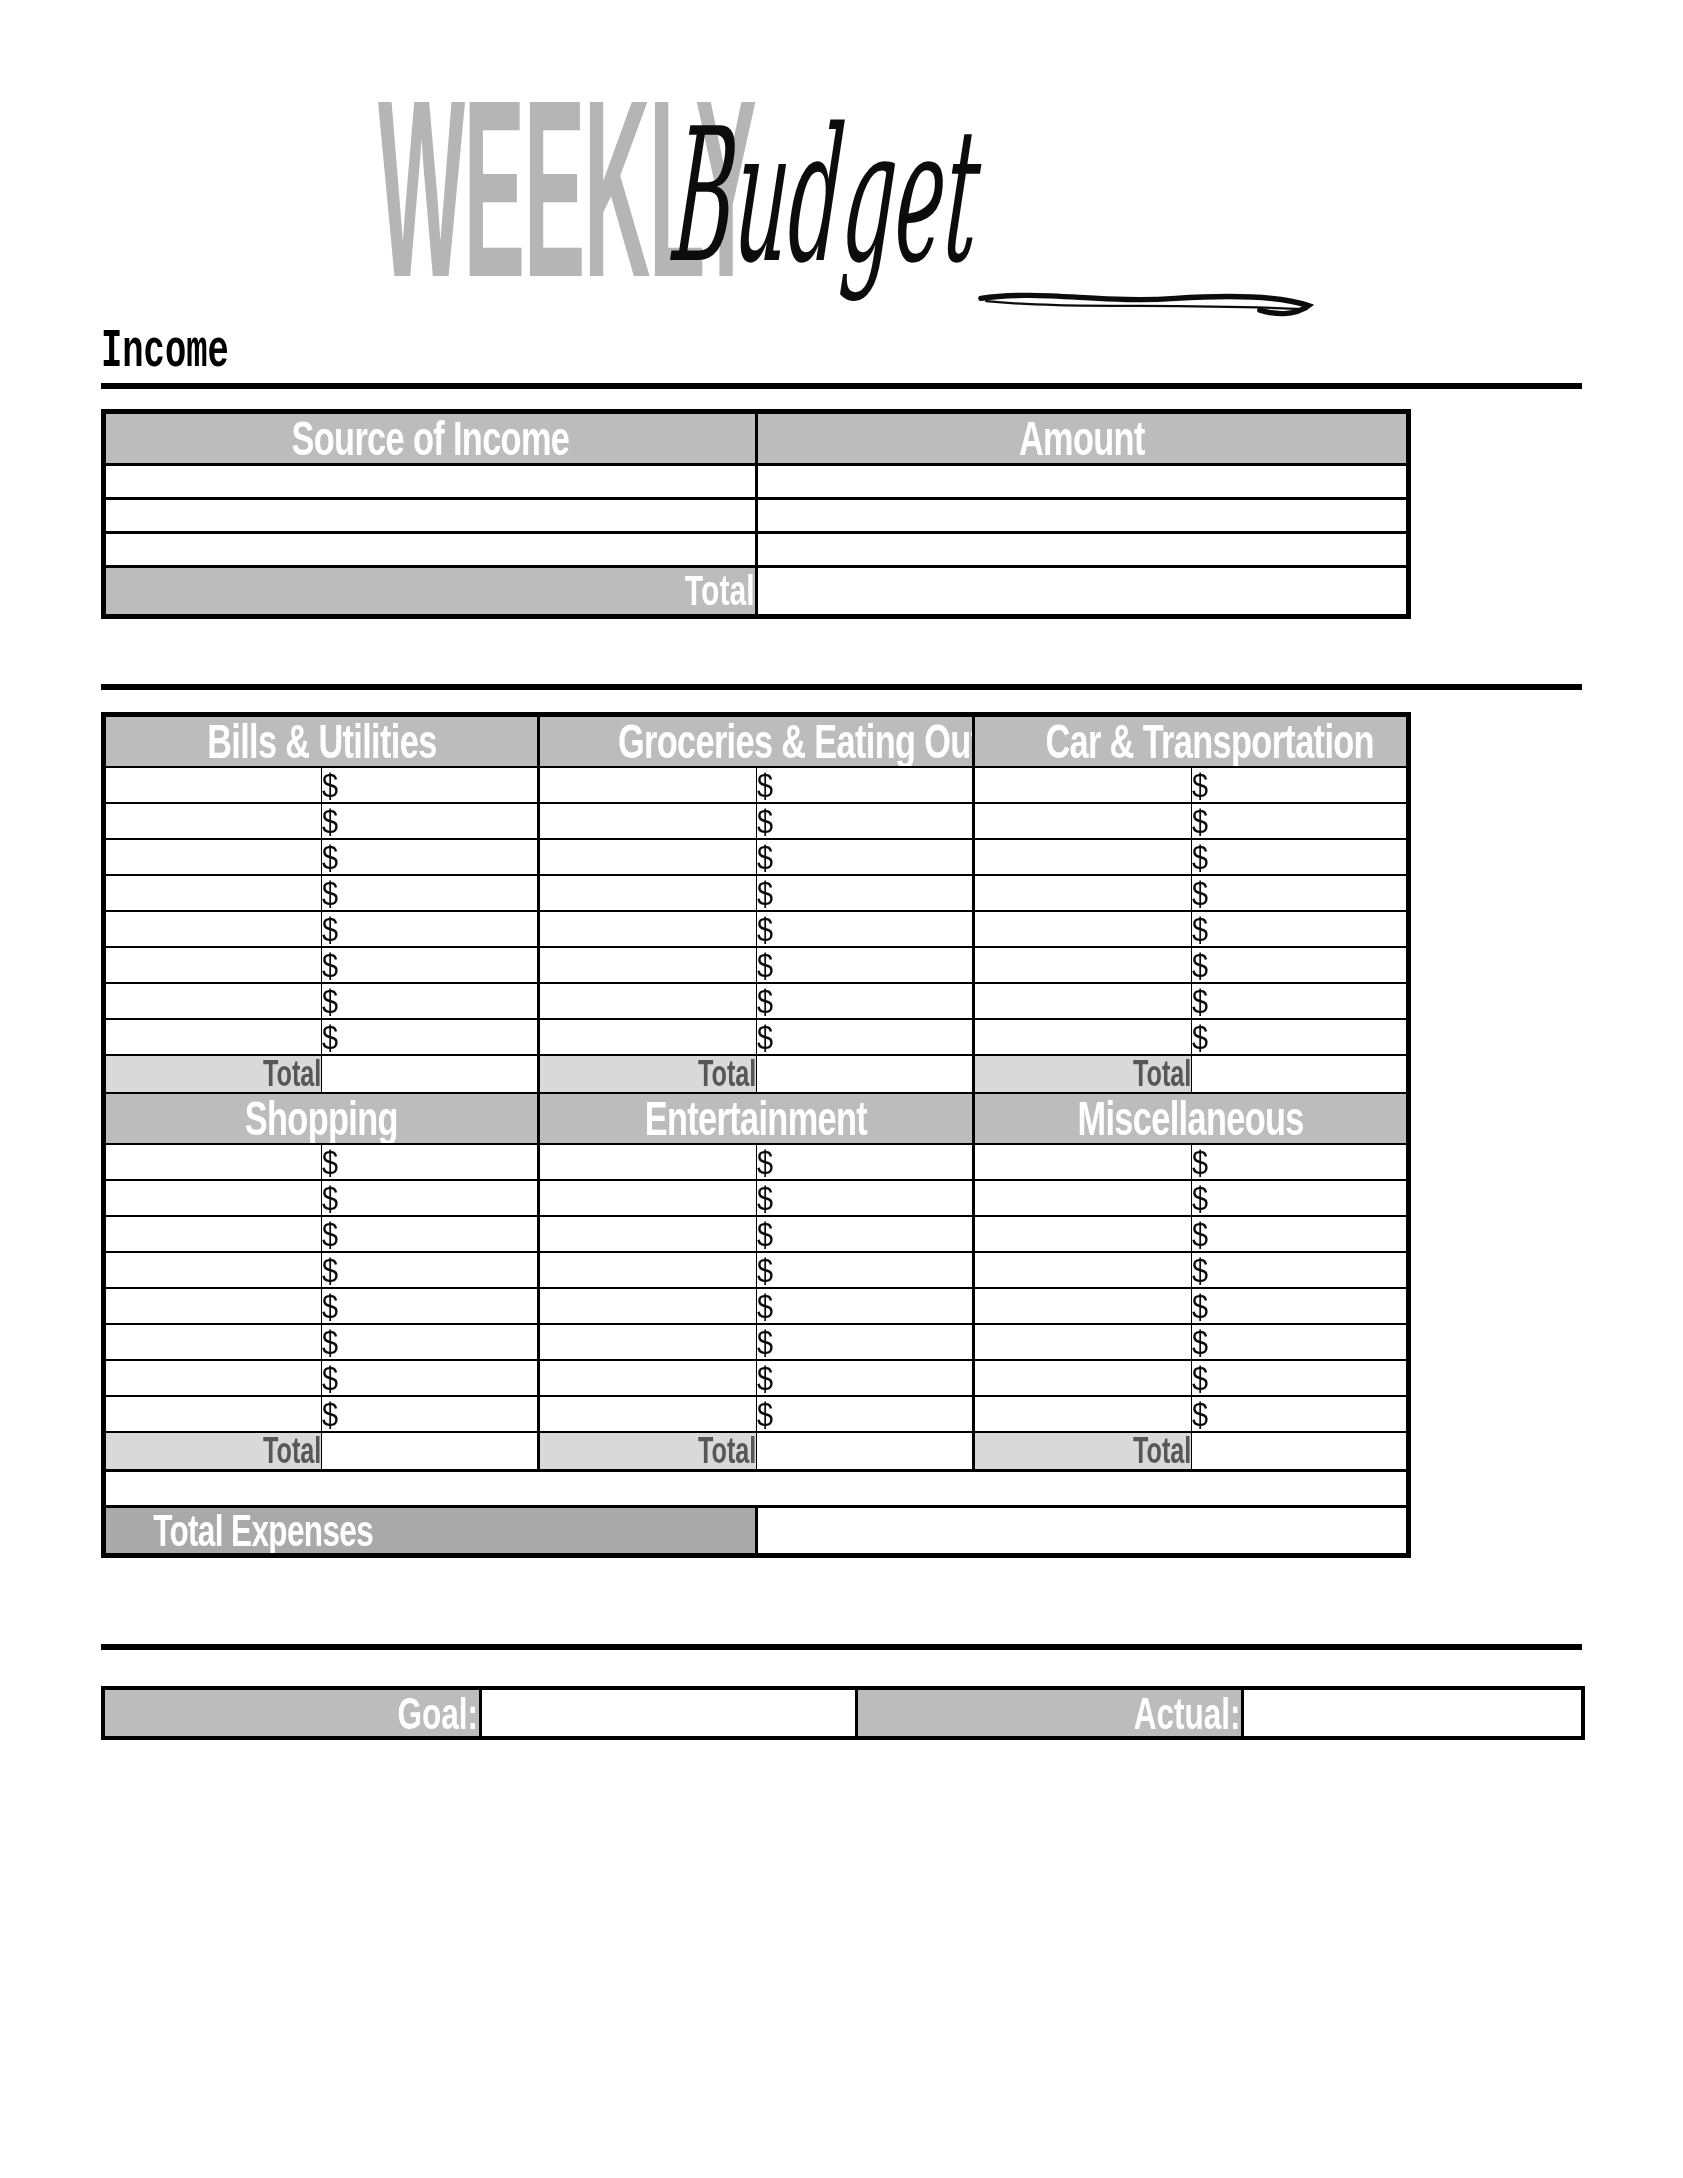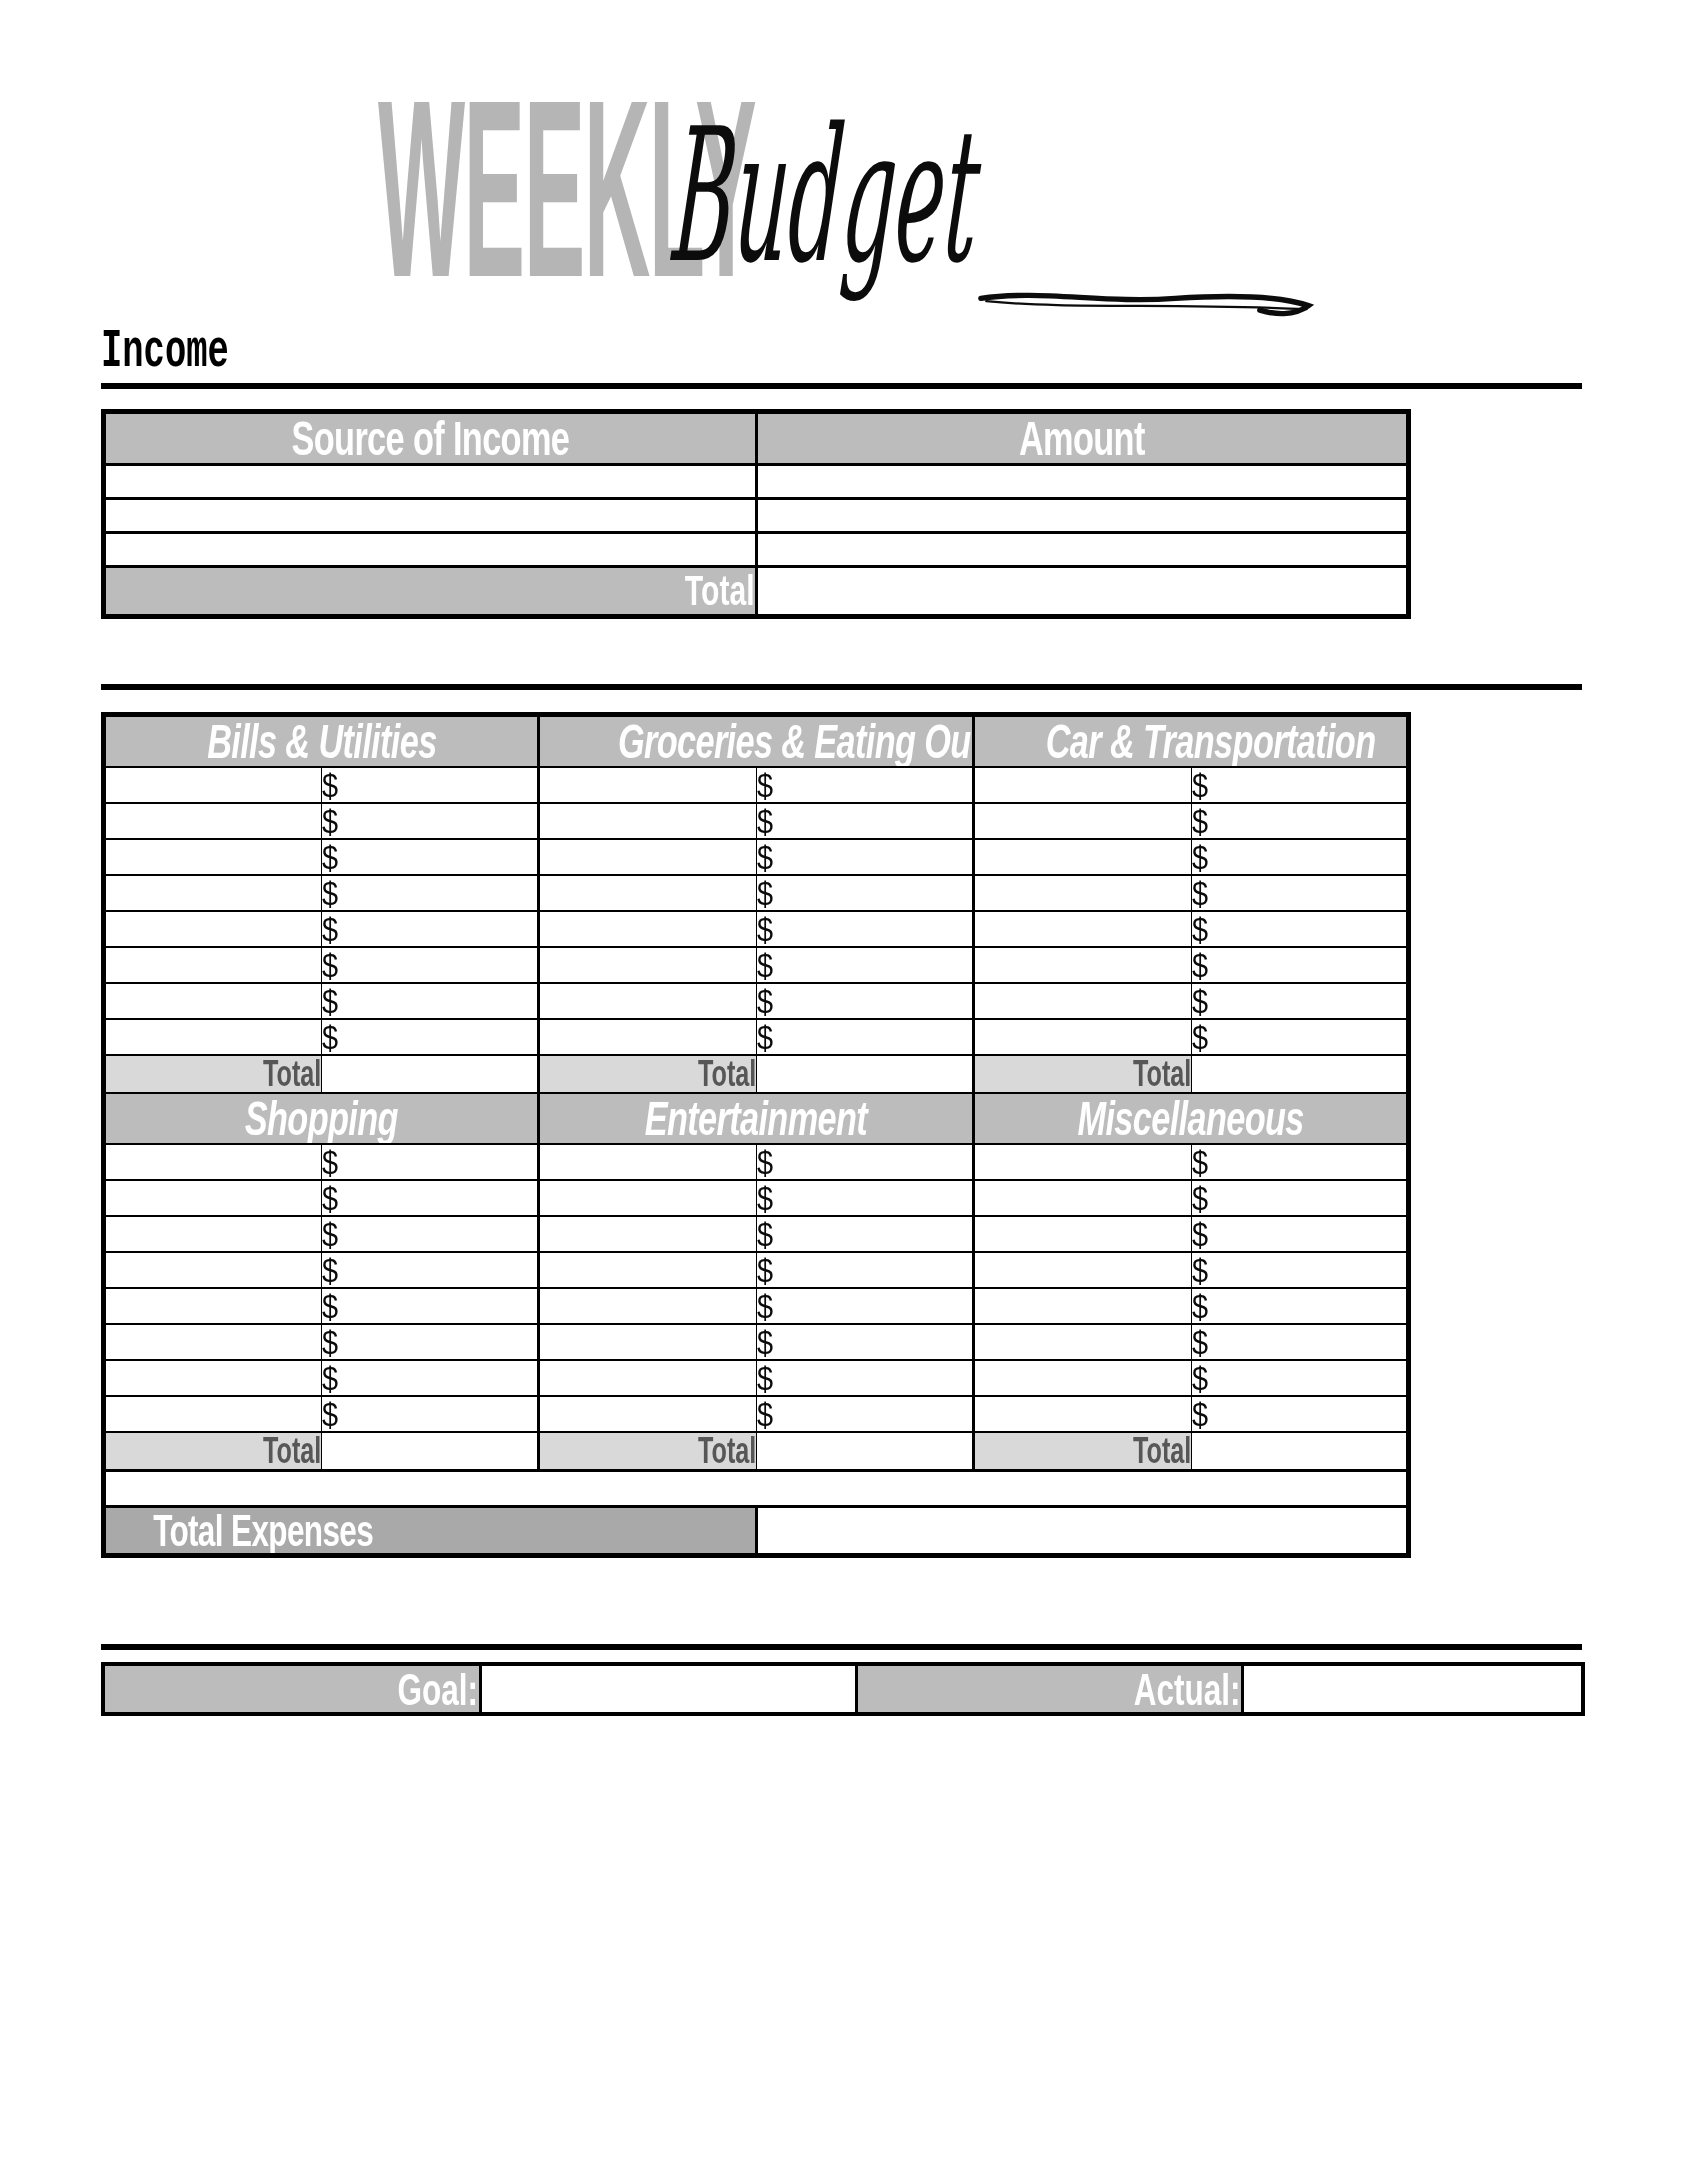--- a/index.html
+++ b/index.html
@@ -66,21 +66,21 @@
   .hd-total-white{
     display:inline-block;font-size:43px;line-height:1;font-weight:bold;color:#fff;
     transform:scaleX(0.70);transform-origin:right center;white-space:nowrap;
   }
 
   
   .expense-table{width:1304px;margin-top:21.6px;}
   .expense-table th,.expense-table td{border-top:2.7px solid var(--line-black);border-bottom:2.7px solid var(--line-black);}
   .expense-table .v-major{border-left:3.6px solid var(--line-black);}
   .expense-table .v-minor{border-left:1.8px solid var(--line-black);}
-  .group-header th{height:50px;background:var(--gray-medium);text-align:center;font-style:italic;}
+  .group-header th{height:50px;background:var(--gray-medium);text-align:center;}
   .exp-data-row td{height:36px;background:#fff;}
   .cur-cell{text-align:left;padding-left:12.6px;}
   .cur-text{
     display:inline-block;font-size:34px;line-height:1;font-weight:normal;color:#0b0b0b;
     transform:scaleX(0.85);transform-origin:left center;
   }
   .subtotal-row td{height:36px;}
   .subtotal-label{background:var(--gray-light);text-align:right;padding-right:10.8px;}
   .total-sub{
     display:inline-block;font-size:36px;line-height:1;font-weight:bold;color:var(--total-text);
@@ -89,21 +89,21 @@
   .spacer-row td{height:36px;background:#fff;border-top:3.6px solid var(--line-black);border-bottom:3.6px solid var(--line-black);}
   .grand-total-row td{height:49px;}
   .gt-label{background:var(--gray-dark);text-align:left;}
   .hd-grand{
     display:inline-block;font-size:45px;line-height:1;font-weight:bold;color:#fff;
     transform:scaleX(0.70);transform-origin:center center;letter-spacing:-0.9px;white-space:nowrap;
   }
   .gt-value{background:#fff;border-left:3.6px solid var(--line-black);}
 
   
-  .savings-table{width:1481px;margin-top:12px;border-width:4.5px;}
+  .savings-table{width:1481px;margin-top:36px;border-width:4.5px;}
   .savings-table td{height:50px;border-left:3.6px solid var(--line-black);}
   .savings-table td:first-child{border-left:none;}
   .savings-label{background:var(--gray-medium);text-align:right;padding-right:12.6px;}
   .savings-value{background:#fff;}
   .hd-sav{
     display:inline-block;font-size:45px;line-height:1;font-weight:bold;color:#fff;
     transform:scaleX(0.70);transform-origin:right center;white-space:nowrap;
   }
 
   

